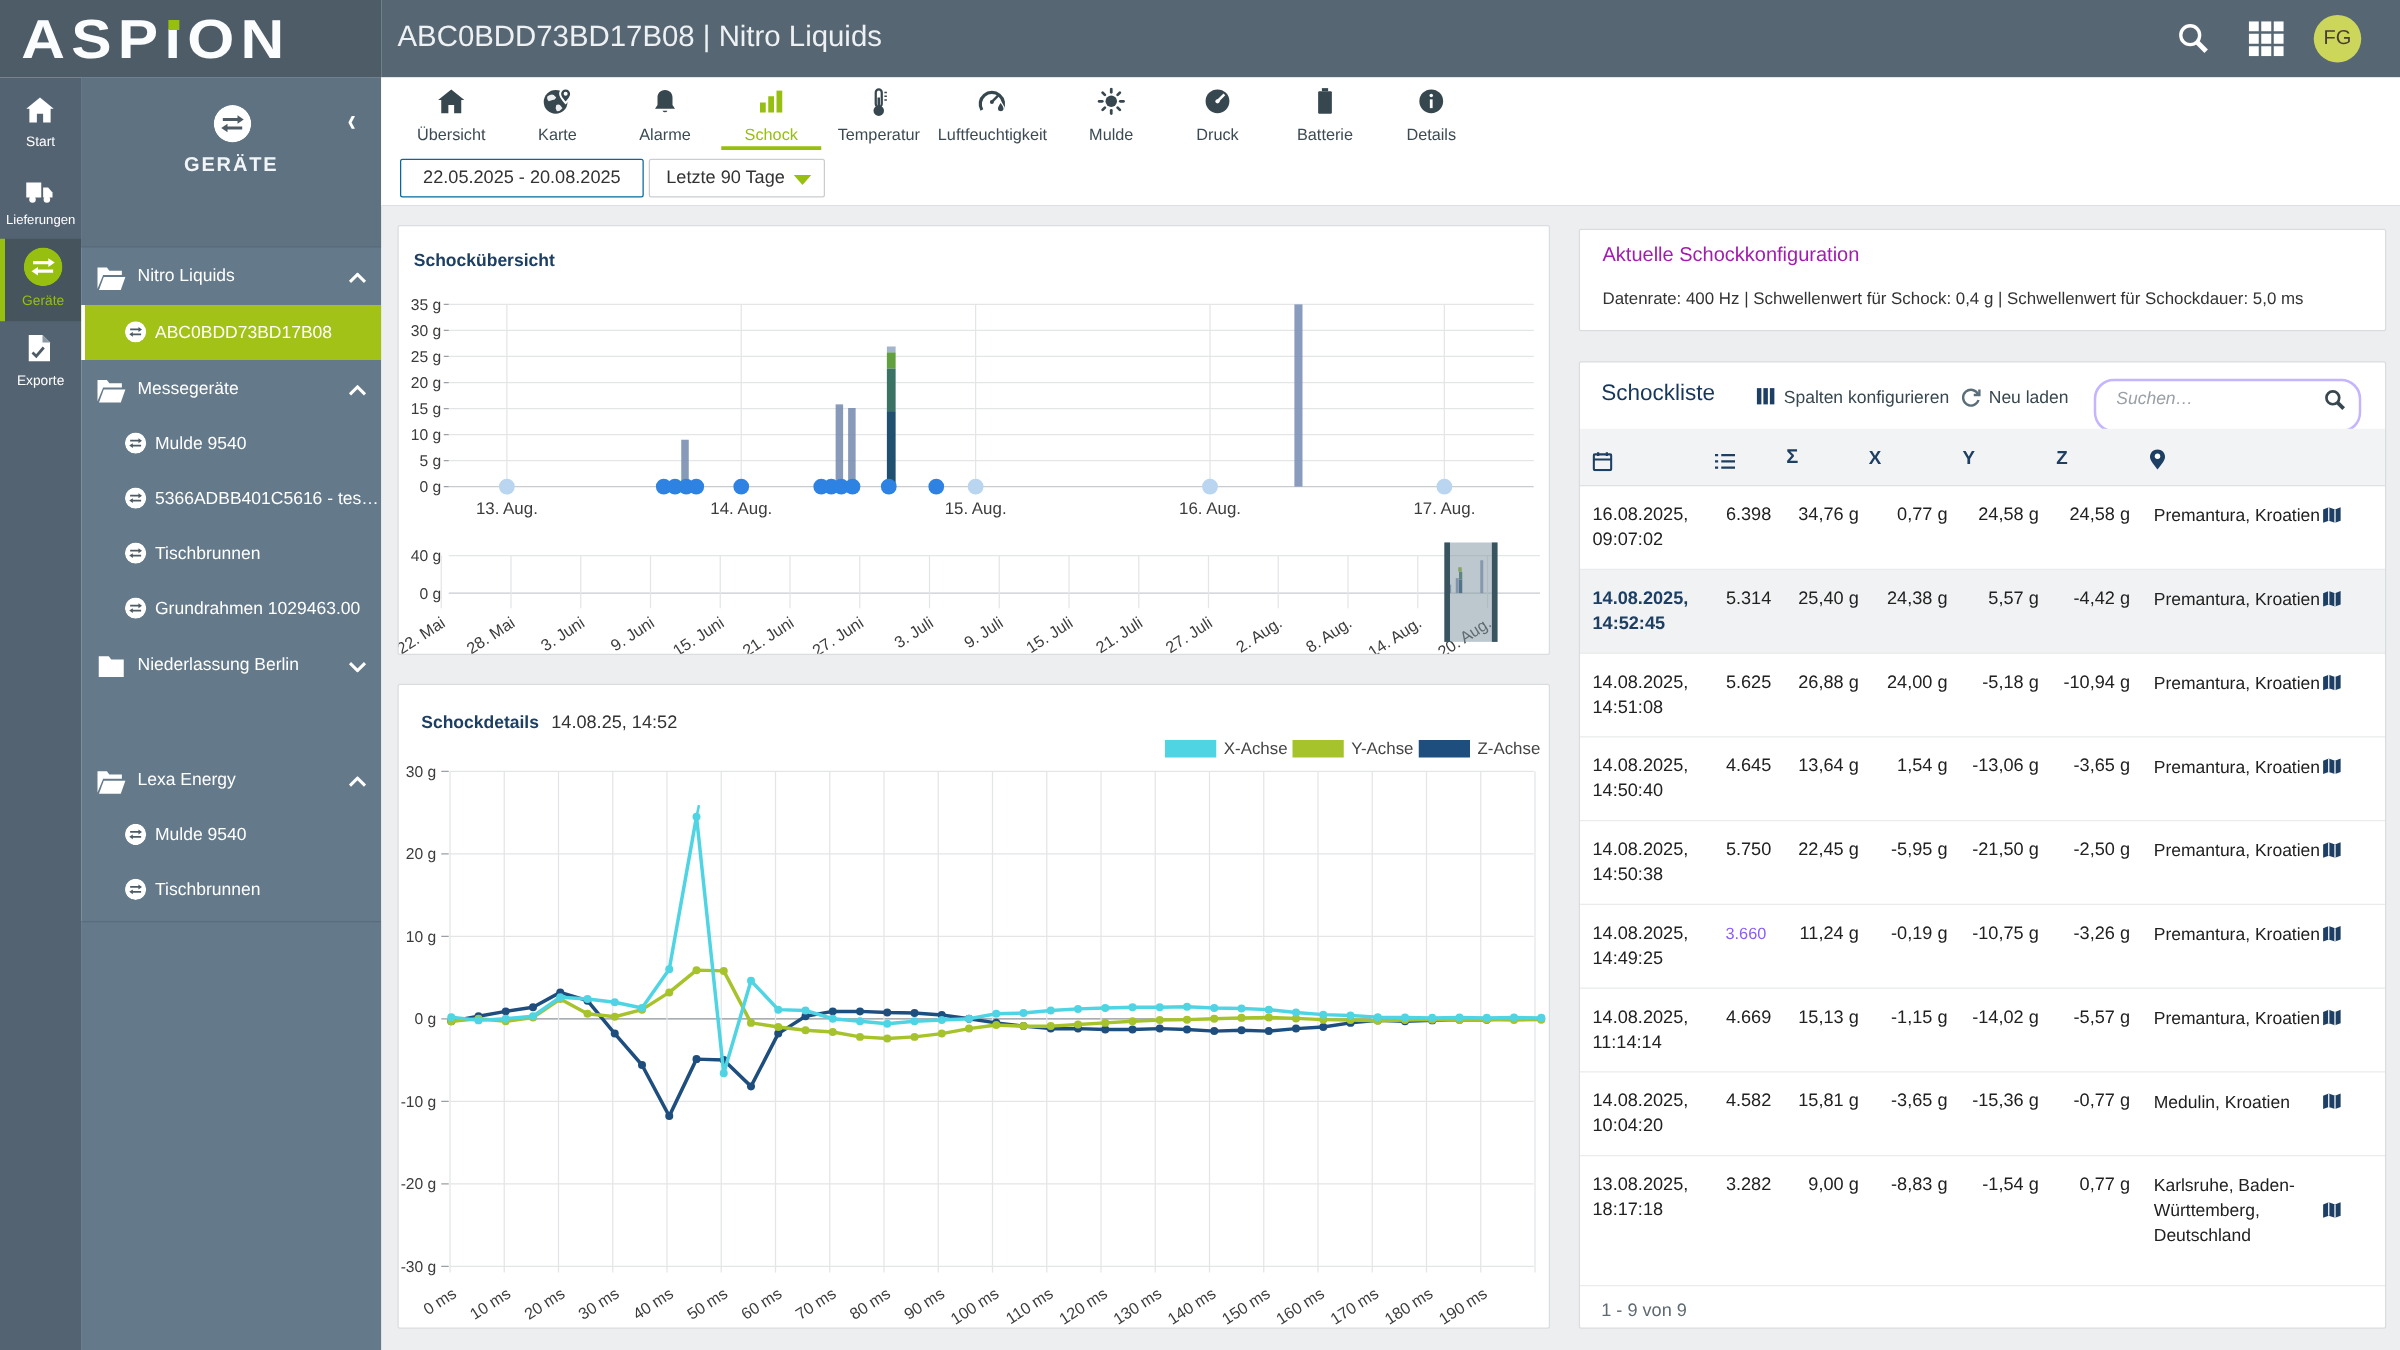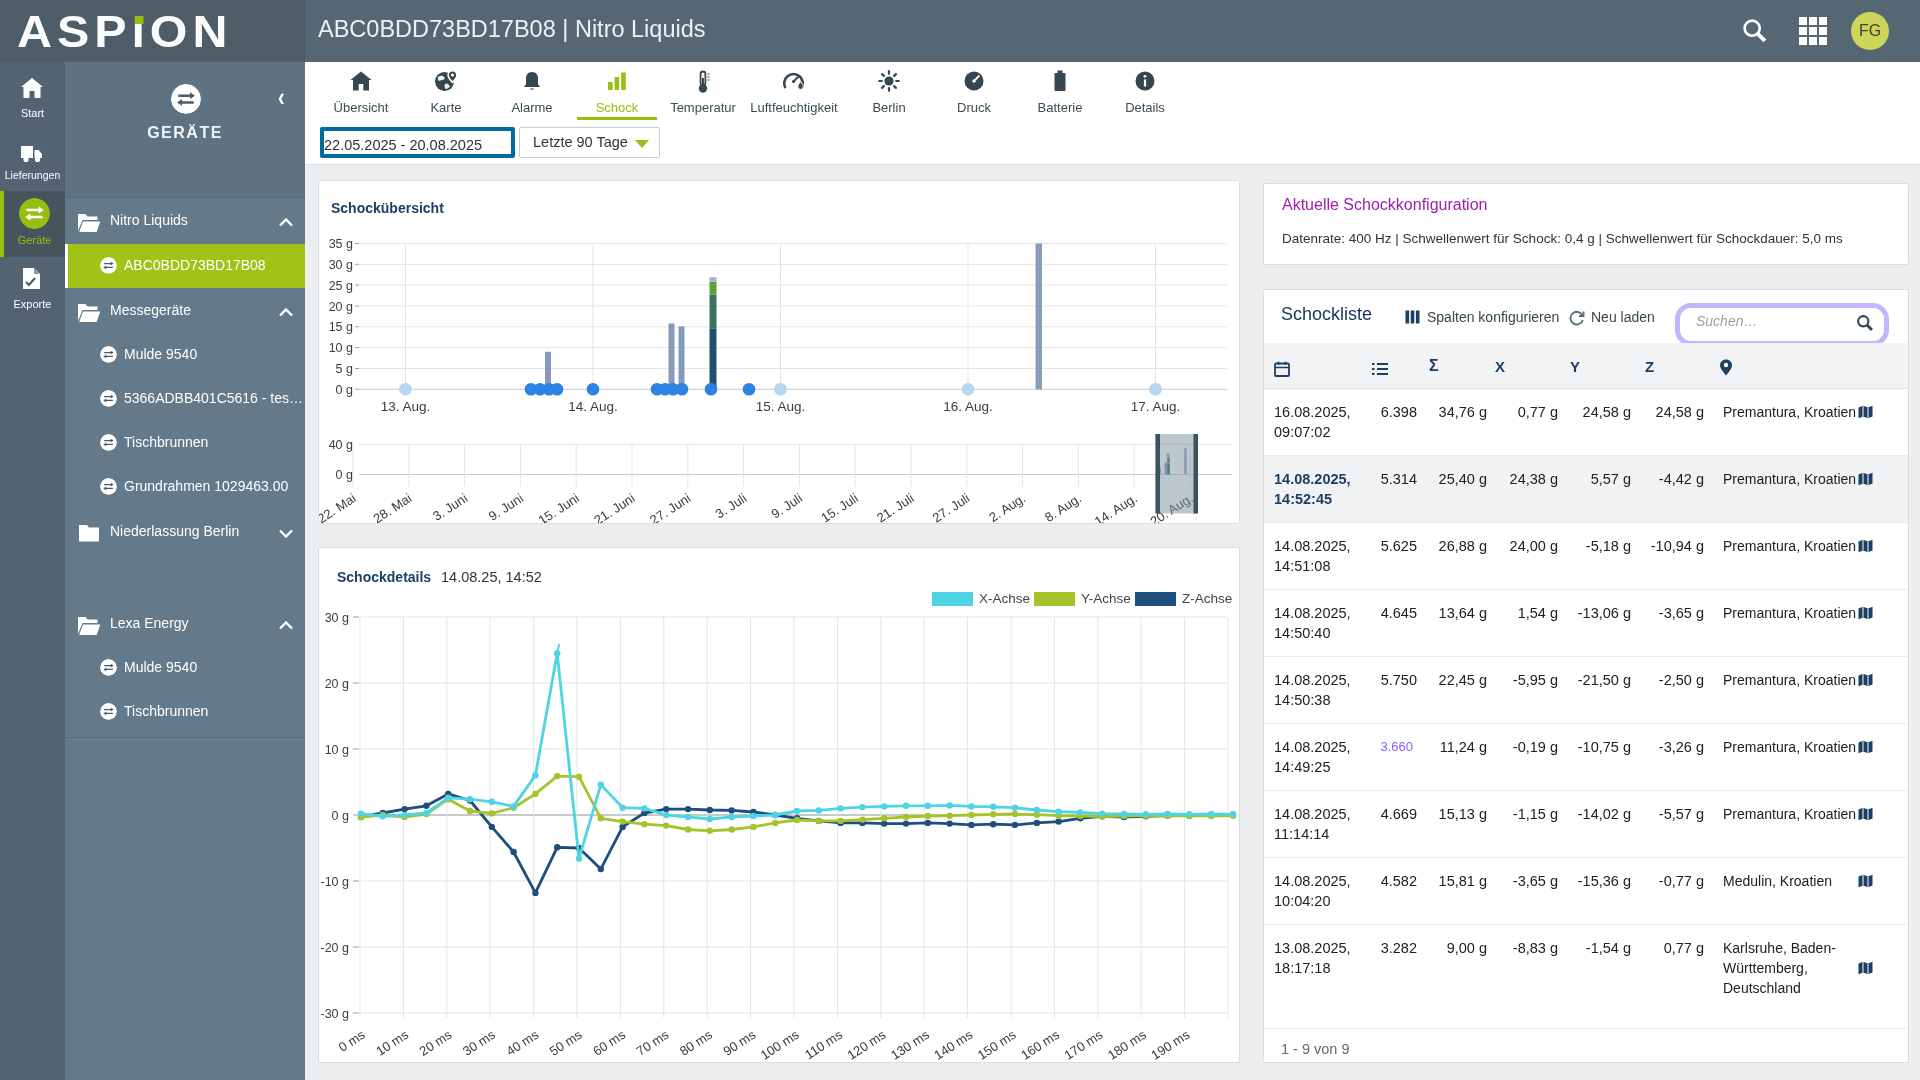--- a/index.html
+++ b/index.html
@@ -242,21 +242,21 @@
           <circle cx="11" cy="11" r="4.6" fill="#37474f"></circle>
           <path d="M18.2 11.0 L20.8 11.0" stroke="#37474f" stroke-width="2.2" stroke-linecap="round"></path>
           <path d="M16.1 16.1 L17.9 17.9" stroke="#37474f" stroke-width="2.2" stroke-linecap="round"></path>
           <path d="M11.0 18.2 L11.0 20.8" stroke="#37474f" stroke-width="2.2" stroke-linecap="round"></path>
           <path d="M5.9 16.1 L4.1 17.9" stroke="#37474f" stroke-width="2.2" stroke-linecap="round"></path>
           <path d="M3.8 11.0 L1.2 11.0" stroke="#37474f" stroke-width="2.2" stroke-linecap="round"></path>
           <path d="M5.9 5.9 L4.1 4.1" stroke="#37474f" stroke-width="2.2" stroke-linecap="round"></path>
           <path d="M11.0 3.8 L11.0 1.2" stroke="#37474f" stroke-width="2.2" stroke-linecap="round"></path>
           <path d="M16.1 5.9 L17.9 4.1" stroke="#37474f" stroke-width="2.2" stroke-linecap="round"></path>
         </svg></div>
-      <div style="font-size:13px;color:#3c4b53;margin-top:4px;white-space:nowrap">Berlin</div>
+      <div style="font-size:13px;color:#3c4b53;margin-top:4px;white-space:nowrap">Mulde</div>
     </div>
     <div class="abs" style="left:609px;top:8px;width:120px;height:50px;text-align:center">
       <div style="height:26px"><svg width="22" height="22" viewBox="0 0 22 22" style="">
           <circle cx="11" cy="11" r="9.5" fill="#37474f"></circle>
           <path d="M11 11 L16.5 5.5" stroke="#fff" stroke-width="2"></path>
           <circle cx="11" cy="11" r="1.7" fill="#fff"></circle>
         </svg></div>
       <div style="font-size:13px;color:#3c4b53;margin-top:4px;white-space:nowrap">Druck</div>
     </div>
     <div class="abs" style="left:695px;top:8px;width:120px;height:50px;text-align:center">
@@ -267,21 +267,21 @@
       <div style="font-size:13px;color:#3c4b53;margin-top:4px;white-space:nowrap">Batterie</div>
     </div>
     <div class="abs" style="left:780px;top:8px;width:120px;height:50px;text-align:center">
       <div style="height:26px"><svg width="22" height="22" viewBox="0 0 22 22" style="">
           <circle cx="11" cy="11" r="9.5" fill="#37474f"></circle>
           <rect x="9.9" y="9.5" width="2.2" height="7" fill="#fff"></rect>
           <circle cx="11" cy="6.3" r="1.4" fill="#fff"></circle>
         </svg></div>
       <div style="font-size:13px;color:#3c4b53;margin-top:4px;white-space:nowrap">Details</div>
     </div>
-    <div class="abs" style="left:15px;top:65px;width:195px;height:31px;border:4px solid #0369a1;border-radius:2px;line-height:29px;font-size:14.5px;color:#333">22.05.2025 - 20.08.2025</div>
+    <div class="abs" style="left:15px;top:65px;width:195px;height:31px;border:1px solid #0369a1;border-radius:2px;text-align:center;line-height:29px;font-size:14.5px;color:#333">22.05.2025 - 20.08.2025</div>
     <div class="abs" style="left:214px;top:65px;width:141px;height:31px;border:1px solid #c9cdd0;border-radius:2px;font-size:14.5px;color:#333;line-height:29px;padding-left:13px">Letzte 90 Tage<span class="abs" style="right:10px;top:12px;width:0;height:0;border-left:7px solid transparent;border-right:7px solid transparent;border-top:8px solid #97bf0f"></span></div>
   </div>
 <div class="card" style="left:318px;top:180px;width:922px;height:344px"><svg width="920" height="342" viewBox="0 0 920 342" style="">
       <text x="12" y="32" font-size="14" font-weight="bold" fill="#1d3f63">Schockübersicht</text>
       <line x1="40" y1="62.5" x2="908" y2="62.5" stroke="#e3e5e7" stroke-width="1"></line>
       <line x1="36" y1="62.5" x2="40" y2="62.5" stroke="#9aa0a5" stroke-width="1"></line>
       <text x="34" y="67.0" font-size="12.5" fill="#3c3c3c" text-anchor="end">35 g</text>
       <line x1="40" y1="83.3" x2="908" y2="83.3" stroke="#e3e5e7" stroke-width="1"></line>
       <line x1="36" y1="83.3" x2="40" y2="83.3" stroke="#9aa0a5" stroke-width="1"></line>
       <text x="34" y="87.8" font-size="12.5" fill="#3c3c3c" text-anchor="end">30 g</text>
@@ -591,21 +591,21 @@
         <rect x="0.5" y="0.5" width="3.6" height="13" fill="#1d3f63"></rect>
         <rect x="5.7" y="0.5" width="3.6" height="13" fill="#1d3f63"></rect>
         <rect x="10.9" y="0.5" width="3.6" height="13" fill="#1d3f63"></rect>
       </svg></div>
     <div class="abs" style="left:163px;top:19px;font-size:14px;color:#37474f">Spalten konfigurieren</div>
     <div class="abs" style="left:304px;top:20px"><svg width="17" height="16" viewBox="0 0 17 16" style="">
         <path d="M14.5 5.5 A6.3 6.3 0 1 0 14.8 10" fill="none" stroke="#5a6e7a" stroke-width="1.9"></path>
         <path d="M15.5 1.5 V6 H11" fill="none" stroke="#5a6e7a" stroke-width="1.9"></path>
       </svg></div>
     <div class="abs" style="left:327px;top:19px;font-size:14px;color:#37474f">Neu laden</div>
-    <div class="abs" style="left:411px;top:13px;width:214px;height:43px;border:5px solid #c4b5fd;border-radius:16px">
+    <div class="abs" style="left:411px;top:13px;width:214px;height:43px;border:2px solid #c4b5fd;border-radius:16px">
       <span class="abs" style="left:16px;top:5px;font-size:14px;font-style:italic;color:#9aa0a5">Suchen…</span>
       <span class="abs" style="right:10px;top:5px"><svg width="19" height="19" viewBox="0 0 23 23" style="">
           <circle cx="10" cy="10" r="6.2" stroke="#37474f" stroke-width="2.6" fill="none"></circle>
           <path d="M14.6 14.6 L20.5 20.5" stroke="#37474f" stroke-width="3.6"></path>
         </svg></span>
     </div>
     <div class="abs" style="left:0;top:53px;width:646px;height:46px;background:#f2f3f5"></div>
     <div class="abs" style="left:10px;top:71px"><svg width="16" height="16" viewBox="0 0 16 16" style="">
         <rect x="1" y="2.5" width="14" height="12.5" rx="1" fill="none" stroke="#1d3f63" stroke-width="1.8"></rect>
         <path d="M1 6.5 h14" stroke="#1d3f63" stroke-width="1.6"></path>

